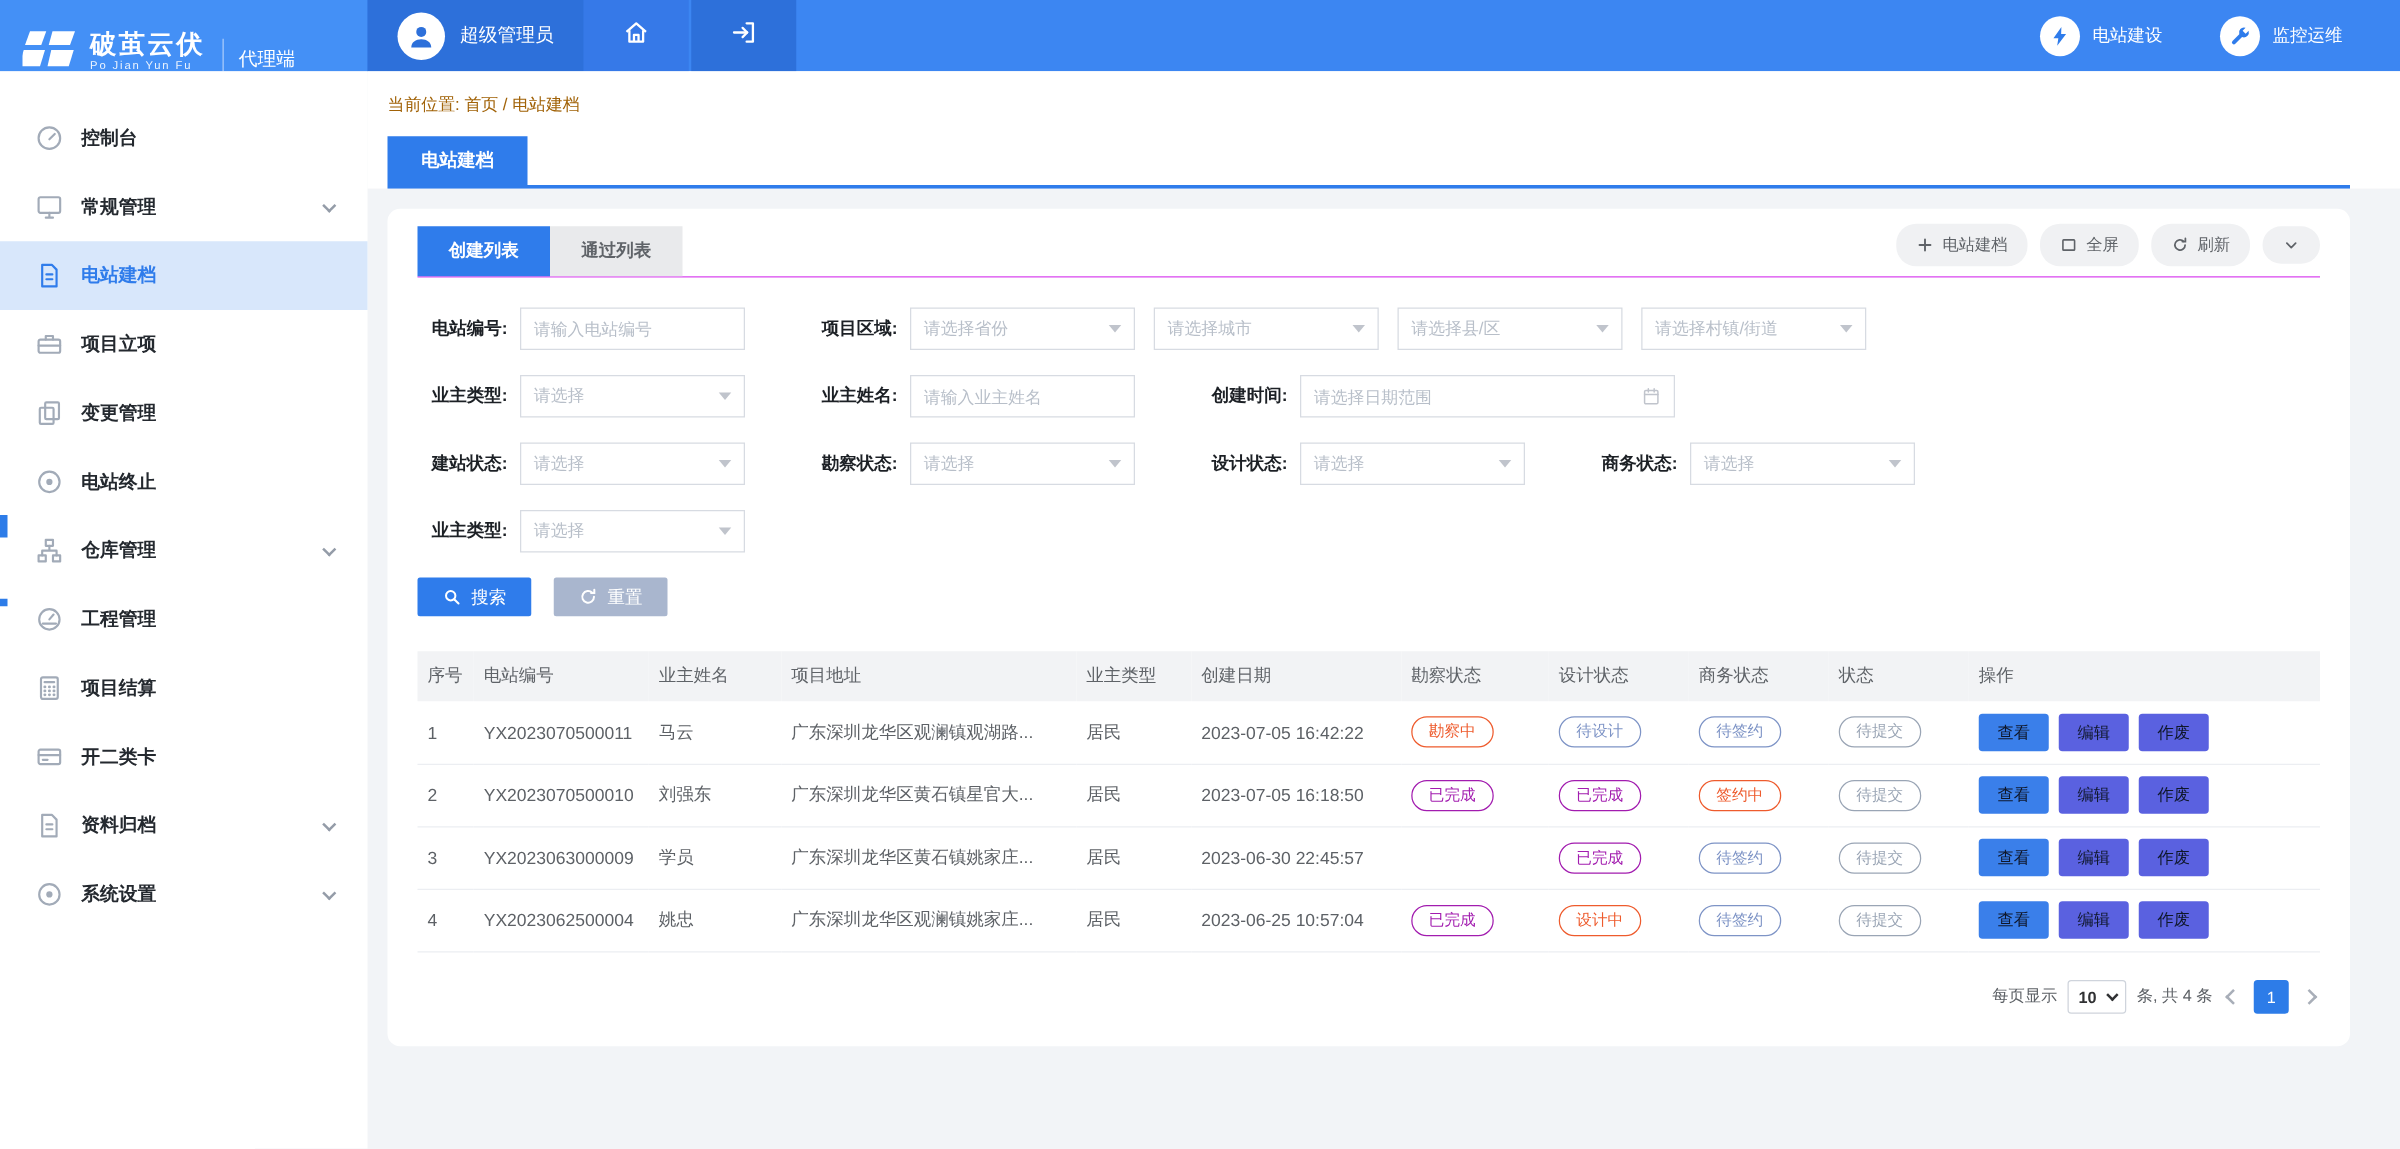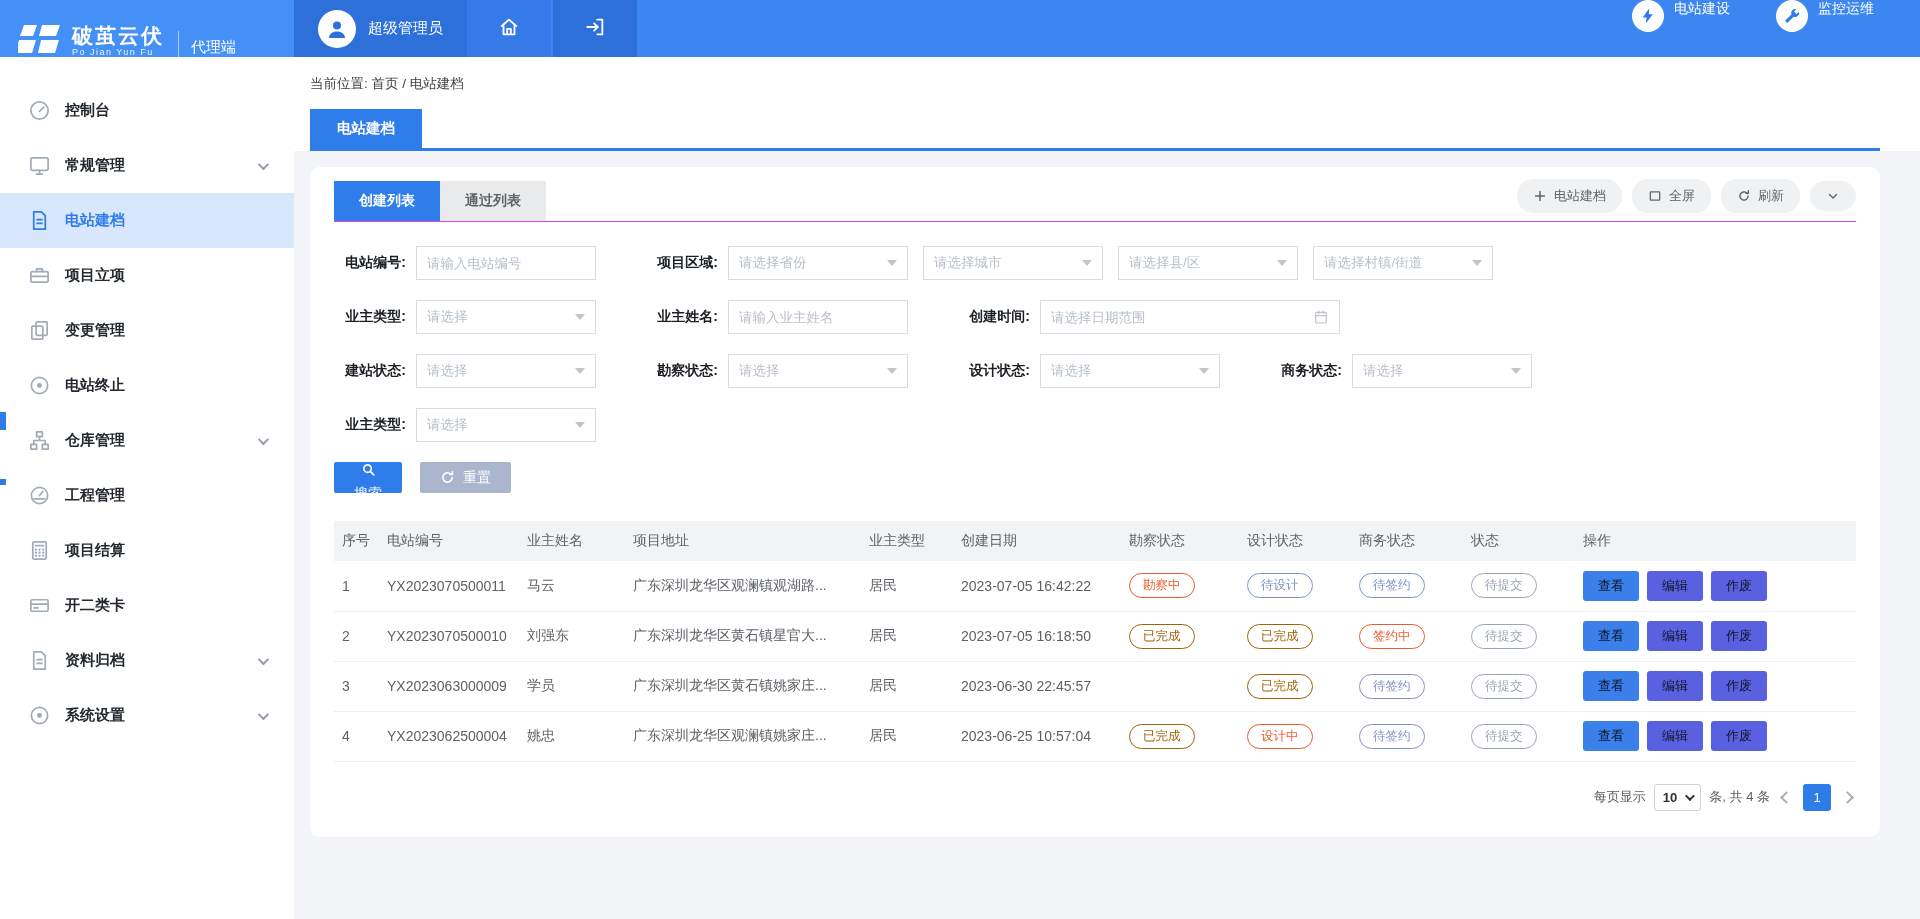--- a/index.html
+++ b/index.html
@@ -15,40 +15,40 @@
   .brand-portal { font-size:15px; }
   .hd-block { display:flex; align-items:center; justify-content:center; }
   .hd-user { background:#2d70da; padding:0 24px; }
   .hd-user .avatar { width:38px; height:38px; border-radius:50%; background:#fff; color:#2d70da; display:flex; align-items:center; justify-content:center; margin-right:12px; }
   .hd-user .avatar svg { width:24px; height:24px; }
   .hd-user-name { font-size:15px; }
   .hd-home { background:#3679e8; width:84px; }
   .hd-logout { background:#2d70da; width:84px; margin-left:2px; }
   .hd-home svg,.hd-logout svg { width:22px; height:22px; }
   .hd-spacer { flex:1; }
-  .quick-link { display:flex; margin-right:46px; cursor:pointer; }
+  .quick-link { display:flex; align-items:center; margin-right:46px; cursor:pointer; }
   .quick-link .ql-circle { width:32px; height:32px; border-radius:50%; background:#fff; color:#2f7ceb; display:flex; align-items:center; justify-content:center; margin-right:10px; }
   .quick-link .ql-circle svg { width:18px; height:18px; }
   .quick-link .ql-label { font-size:14px; }
 
   
   .layout { display:flex; height:862px; }
   .sidebar { width:294px; flex:none; background:#fff; position:relative; padding-top:26px; }
   .side-item { height:55px; display:flex; align-items:center; padding:0 28px; cursor:pointer; color:#24292f; }
   .side-item .icn { width:23px; height:23px; color:#a2abb8; margin-right:14px; flex:none; }
   .side-item .icn svg { width:100%; height:100%; }
   .side-item .lbl { font-size:15px; font-weight:bold; }
   .side-item .arrow { margin-left:auto; width:8px; height:8px; border-right:2px solid #949ca8; border-bottom:2px solid #949ca8; transform:rotate(45deg) translateY(-2px); }
   .side-item.active { background:#d8e7fb; color:#2f7ceb; }
   .side-item.active .icn { color:#2f7ceb; }
   .scroll-mark { position:absolute; left:0; width:6px; background:#2d7ce8; }
 
   .content { flex:1; display:flex; flex-direction:column; min-width:0; }
   .content-top { background:#fff; padding:18px 40px 0 16px; }
-  .breadcrumb { font-size:13.5px; color:#404040; margin-bottom:16px; }
+  .breadcrumb { font-size:13.5px; color:#a16207; margin-bottom:16px; }
   .page-tab-row { border-bottom:3px solid #2f7ceb; }
   .page-tab { display:inline-block; background:#2f7ceb; color:#fff; font-size:14.5px; font-weight:bold; padding:10px 27px; }
   .content-body { flex:1; background:#f2f4f7; padding:16px 40px 0 16px; }
 
   
   .card { background:#fff; border-radius:10px; padding:0 24px 26px; }
   .card-head { display:flex; align-items:flex-end; border-bottom:1px solid #d946ef; padding-top:12px; }
   .list-tab { font-size:14px; font-weight:bold; padding:11px 25px; background:#e9eaec; color:#5f6368; cursor:pointer; }
   .list-tab.active { background:#2f7ceb; color:#fff; }
   .card-head .toolbar { margin-left:auto; display:flex; align-items:center; gap:10px; padding-bottom:8px; }
@@ -69,30 +69,30 @@
   .caret { width:0; height:0; border-left:5px solid transparent; border-right:5px solid transparent; border-top:6px solid #c0c4cc; }
   .f-field input { border:none; outline:none; width:100%; font-size:13.5px; color:#333; font-family:inherit; }
   .f-field input::placeholder { color:#b8bfc9; }
   .cal-icn { width:16px; height:16px; color:#c0c4cc; flex:none; }
   .cal-icn svg { width:100%; height:100%; }
 
   .action-row { display:flex; gap:18px; margin:4px 0 0; }
   .btn { display:flex; align-items:center; gap:8px; border:none; color:#fff; font-size:14px; padding:0 20px; height:31px; cursor:pointer; font-family:inherit; border-radius:2px; }
   .btn .icn { width:15px; height:15px; display:inline-flex; }
   .btn .icn svg { width:100%; height:100%; }
-  .btn-search { background:#2f7ceb;flex-direction:column; }
+  .btn-search { background:#2f7ceb; }
   .btn-reset { background:#a9b6ce; }
 
   
   table { width:100%; border-collapse:collapse; margin-top:28px; table-layout:fixed; }
   thead th { background:#f2f3f5; color:#5f6368; font-size:14px; font-weight:normal; text-align:left; height:40px; padding:0 8px; }
   tbody td { border-bottom:1px solid #eceef2; height:50px; font-size:14px; color:#5d6166; padding:0 8px; white-space:nowrap; overflow:hidden; }
   .pill { display:inline-block; border:1px solid currentColor; border-radius:999px; padding:3px 13px; font-size:12.5px; background:#fff; }
   .pill.orange { color:#ee5b2d; }
-  .pill.green { color:#a16207; }
+  .pill.green { color:#a21caf; }
   .pill.blue { color:#7e94c6; }
   .pill.gray { color:#9aa5b5; }
   .row-actions { display:flex; gap:8px; }
   .act-btn { border:none; color:#0f172a; font-size:13px; padding:6px 15px; border-radius:3px; cursor:pointer; font-family:inherit; }
   .act-view { background:#3a7fea; }
   .act-edit,.act-void { background:#5a61e0; }
 
   
   .pager { display:flex; align-items:center; justify-content:flex-end; gap:8px; margin-top:22px; font-size:13px; color:#5d6166; }
   .per-page { display:flex; align-items:center; gap:8px; border:1px solid #cfd4dc; border-radius:3px; height:27px; padding:0 8px; background:#fff; cursor:pointer; font-weight:bold; color:#303133; }

